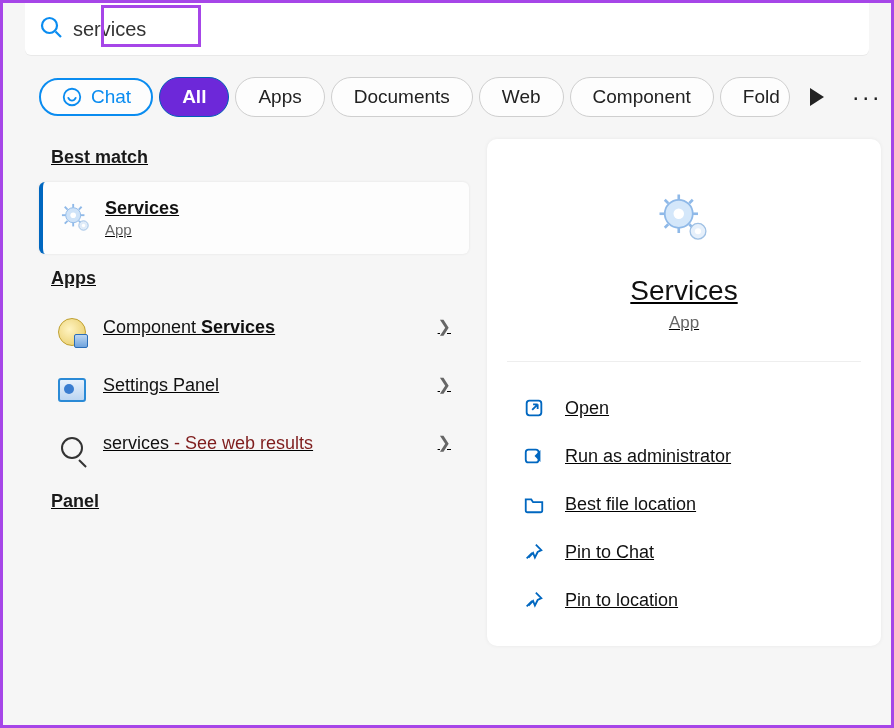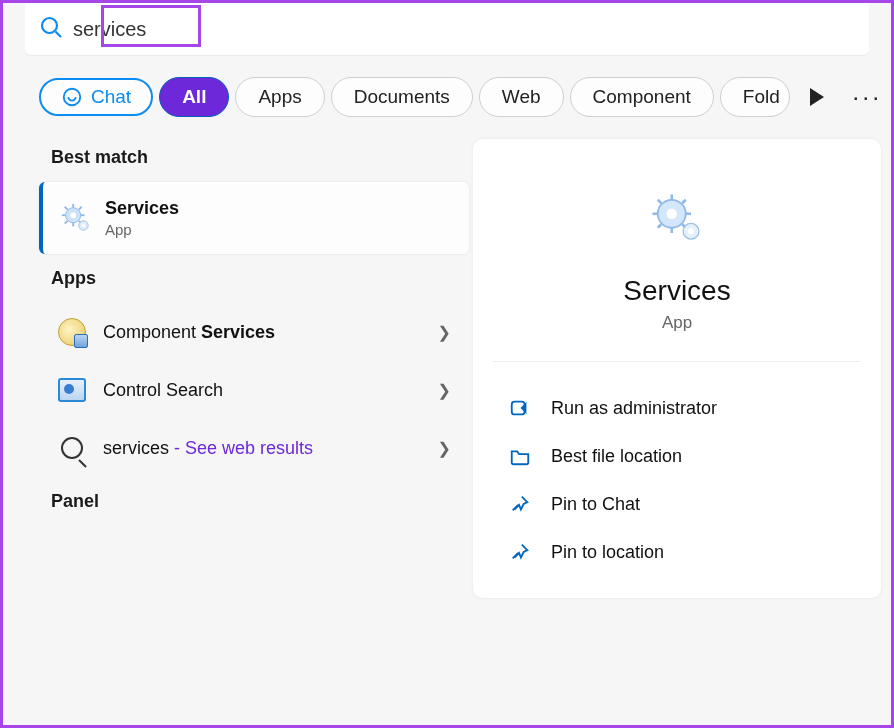--- a/index.html
+++ b/index.html
@@ -11,34 +11,34 @@
     .highlight-box { position: absolute; top: 2px; left: 76px; width: 100px; height: 42px; border: 3px solid #a646e8; pointer-events: none; }
     
     .filter-row { display: flex; align-items: center; padding: 22px 28px 16px 36px; gap: 6px; overflow: hidden; white-space: nowrap; }
     .chip { border: 1px solid #cfcfcf; background: #fdfdfd; border-radius: 22px; padding: 8px 22px; font-size: 19px; cursor: pointer; display: inline-flex; align-items: center; gap: 8px; color: #222; }
     .chip.chat { border: 2px solid #0a8cf0; color: #0a8cf0; padding: 6px 20px; }
     .chip.active { background: #6d28d9; color: #fff; border-color: #005fb8; font-weight: 700; }
     .more-icons { margin-left: auto; display: flex; align-items: center; gap: 28px; padding-left: 14px; }
     .play-icon { width: 0; height: 0; border-top: 9px solid transparent; border-bottom: 9px solid transparent; border-left: 14px solid #222; }
     .dots { font-size: 24px; letter-spacing: 2px; color: #222; }
     
-    .content { display: flex; padding: 0 10px 0 36px; gap: 4px; }
+    .content { display: flex; padding: 0 10px 0 36px; gap: 18px; text-decoration: underline; }
     .left-col { width: 430px; }
     .right-col { flex: 1; background: #fff; border-radius: 10px; margin-top: 6px; box-shadow: 0 0 4px rgba(0,0,0,0.06); }
     
     .section-header { font-weight: 700; font-size: 18px; color: #1a1a1a; padding: 14px 12px 14px 12px; }
     
     .result-card { background: #fdfdfd; border-radius: 6px; box-shadow: 0 0 3px rgba(0,0,0,0.08); display: flex; align-items: center; padding: 16px 18px; gap: 14px; border-left: 4px solid #0067c0; cursor: pointer; }
     .result-card .title { font-weight: 700; font-size: 18px; color: #111; }
     .result-card .subtitle { font-size: 15px; color: #666; margin-top: 2px; }
     
-    .list-item { display: flex; align-items: center; padding: 14px 18px; gap: 16px; cursor: pointer; }
+    .list-item { display: flex; align-items: flex-start; padding: 14px 18px; gap: 16px; cursor: pointer; }
     .list-item .label { font-size: 18px; color: #111; flex: 1; }
     .list-item .label .bold { font-weight: 700; }
-    .list-item .label .dim { color: #6d28d9; }
+    .list-item .label .dim { color: #7f1d1d; }
     .chevron { color: #666; font-size: 16px; }
     
     .detail-header { text-align: center; padding: 52px 20px 28px; border-bottom: 1px solid #eee; margin: 0 20px; }
     .detail-title { font-size: 28px; color: #111; margin-top: 28px; }
     .detail-sub { font-size: 17px; color: #666; margin-top: 6px; }
     .gear-large { width: 56px; height: 56px; margin: 0 auto; display: block; }
     
     .action-list { padding: 22px 28px; }
     .action-item { display: flex; align-items: center; gap: 20px; padding: 13px 8px; cursor: pointer; }
     .action-item .action-icon { width: 22px; height: 22px; color: #0067c0; display: flex; align-items: center; justify-content: center; }
@@ -132,21 +132,21 @@
       <span class="icon-sm">
           <div class="comp-svc"></div>
         </span>
       <span class="label"><span>Component </span><span class="bold">Services</span></span>
       <span class="chevron">❯</span>
     </div>
     <div class="list-item">
       <span class="icon-sm">
           <div class="ctrl-pnl"></div>
         </span>
-      <span class="label"><span>Control Search</span><span class="bold"></span></span>
+      <span class="label"><span>Settings Panel</span><span class="bold"></span></span>
       <span class="chevron">❯</span>
     </div>
 
     <div class="list-item">
       <span class="icon-sm">
           <div class="mag-icon"></div>
         </span>
       <span class="label"><span>services</span><span class="dim"> - See web results</span></span>
       <span class="chevron">❯</span>
     </div>
@@ -172,20 +172,29 @@
           <circle cx="48" cy="46" r="9" fill="#e6f0fb" stroke="#9fc0e4" stroke-width="1.5"></circle>
           <circle cx="48" cy="46" r="3.5" fill="#fff"></circle>
         </svg>
       <div class="detail-title">Services</div>
       <div class="detail-sub">App</div>
     </div>
     <div class="action-list">
       <div class="action-item">
         <span class="action-icon">
             <svg width="22" height="22" viewBox="0 0 24 24" fill="none" stroke="#0067c0" stroke-width="2">
+              <rect x="4" y="4" width="16" height="16" rx="3"></rect>
+              <path d="M10 14 L16 8 M16 8 h-5 M16 8 v5"></path>
+            </svg>
+          </span>
+        <span class="action-label">Open</span>
+      </div>
+      <div class="action-item">
+        <span class="action-icon">
+            <svg width="22" height="22" viewBox="0 0 24 24" fill="none" stroke="#0067c0" stroke-width="2">
               <rect x="3" y="5" width="14" height="14" rx="3"></rect>
               <path d="M14 12 L18 8 v8 z" fill="#0067c0"></path>
             </svg>
           </span>
         <span class="action-label">Run as administrator</span>
       </div>
       <div class="action-item">
         <span class="action-icon">
             <svg width="22" height="22" viewBox="0 0 24 24" fill="none" stroke="#0067c0" stroke-width="2">
               <path d="M3 7 h6 l2 3 h10 v9 a2 2 0 0 1 -2 2 H5 a2 2 0 0 1 -2 -2 z"></path>

